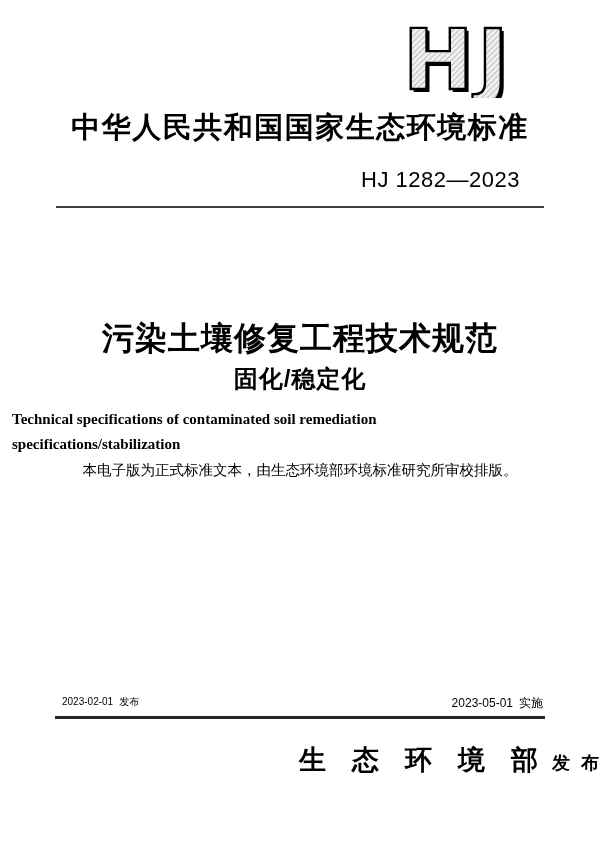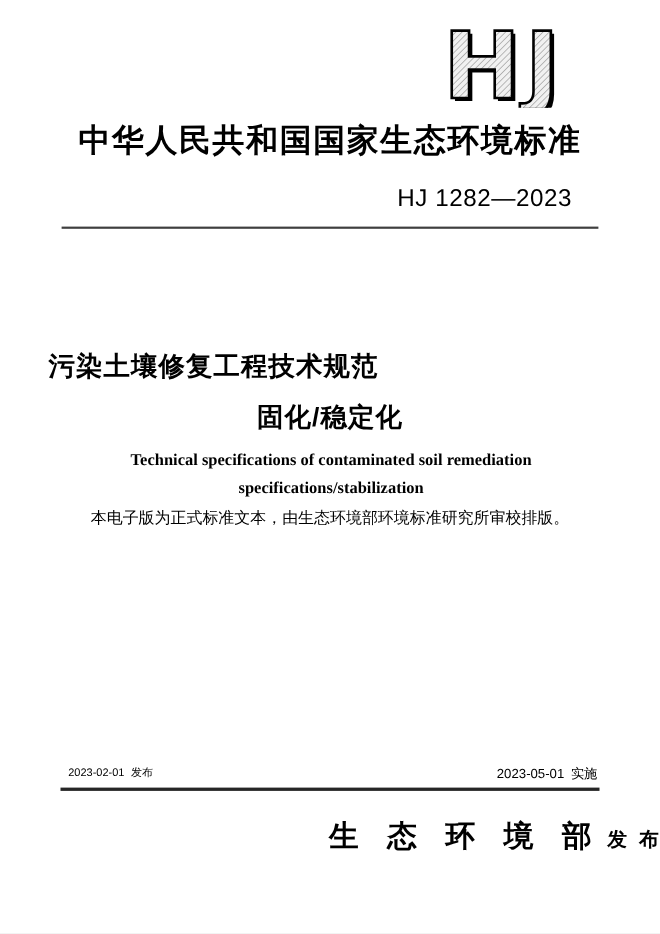--- a/index.html
+++ b/index.html
@@ -31,29 +31,28 @@
     font-size: 22px; letter-spacing: 0.5px; margin-left: 48px;
   }
   .rule-top {
     position: absolute; left: 56px; top: 206px;
     width: 488px; height: 2px; background: #3f3f3f;
   }
 
   
   .title-cn-1 {
     position: absolute; left: 0; right: 0; top: 317px;
-    font-size: 24px; font-weight: bold; letter-spacing: 1px; margin-left: 44px;
+    text-align: center; font-size: 32px; font-weight: bold; letter-spacing: 1px;
   }
   .title-cn-2 {
     position: absolute; left: 0; right: 0; top: 363px;
     text-align: center; font-size: 24px; font-weight: bold; letter-spacing: 1px;
   }
   .title-en-1, .title-en-2 {
-    position: absolute; left: 2px; right: 0;
-    text-align: center;
+    position: absolute; left: 12px; right: 0;
     font-family: "Liberation Serif", serif;
     font-size: 15px; font-weight: bold;
   }
   .title-en-1 { top: 411px; }
   .title-en-2 { top: 436px; }
   .note-line {
     position: absolute; left: 0; right: 0; top: 461px;
     text-align: center; font-size: 14.5px;
   }
 

